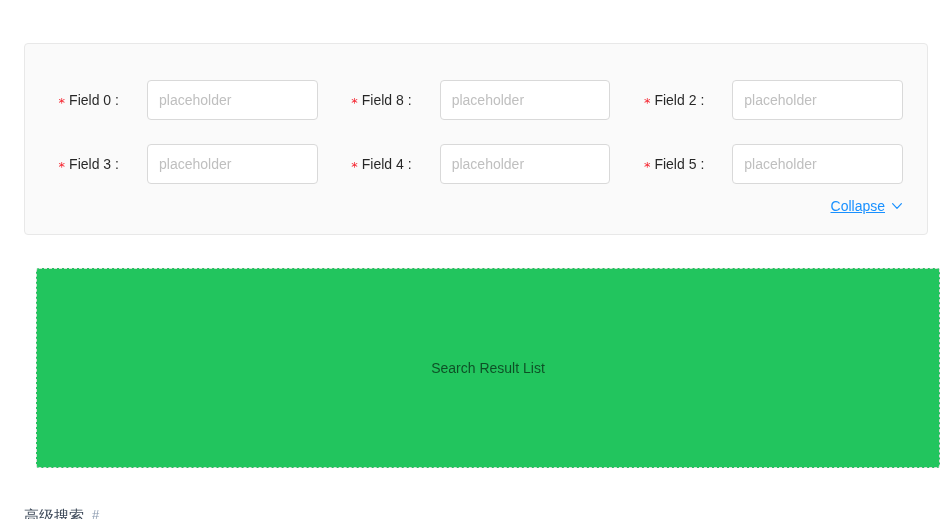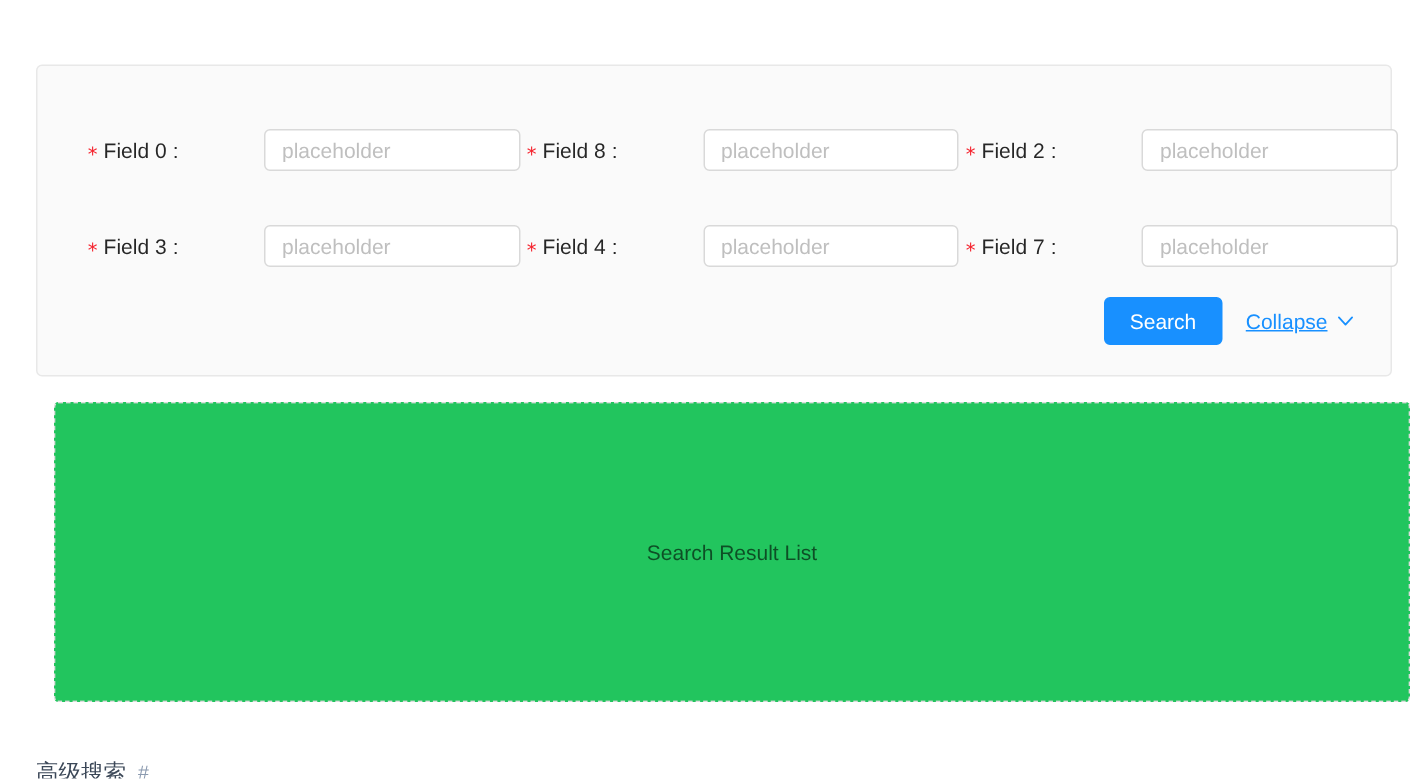--- a/index.html
+++ b/index.html
@@ -81,33 +81,32 @@
   }
 
   .form-control {
     flex: 1 1 auto;
     min-width: 0;
   }
 
   .text-input {
     display: block;
     width: 100%;
-    height: 28px;
+    height: 40px;
     box-sizing: border-box;
     padding: 4px 11px;
     font-size: 14px;
     font-family: "Liberation Sans", sans-serif;
     color: rgba(0,0,0,0.85);
     background: #ffffff;
     background-image: none;
     border: 1px solid #d9d9d9;
     border-radius: 4px;
     outline: none;
     transition: border-color .2s;
-    margin-left: 29px;
   }
   .text-input::placeholder {
     color: #bfbfbf;
   }
 
   
   .action-row {
     display: flex;
     align-items: center;
     justify-content: flex-end;
@@ -246,31 +245,30 @@
         <div class="form-label">
           <span class="req-star">*</span><span>Field 4</span><span class="label-colon">:</span>
         </div>
         <div class="form-control">
           <input class="text-input" type="text" placeholder="placeholder" style="">
         </div>
       </div>
 
       <div class="form-item">
         <div class="form-label">
-          <span class="req-star">*</span><span>Field 7</span><span class="label-colon">:</span>
+          <span class="req-star">*</span><span>Field 5</span><span class="label-colon">:</span>
         </div>
         <div class="form-control">
           <input class="text-input" type="text" placeholder="placeholder" style="">
         </div>
       </div>
 
     </div>
 
     <div class="action-row">
-      <button class="btn btn-primary">Search</button>
       <span class="collapse-link">
         <span>Collapse</span>
         <span class="chevron">
           <svg width="12" height="12" viewBox="0 0 12 12" aria-hidden="true">
             <path d="M1.6 3.6 L6 8.4 L10.4 3.6" fill="none" stroke="#1890ff" stroke-width="1.2" stroke-linecap="round" stroke-linejoin="round"></path>
           </svg>
         </span>
       </span>
     </div>
 

